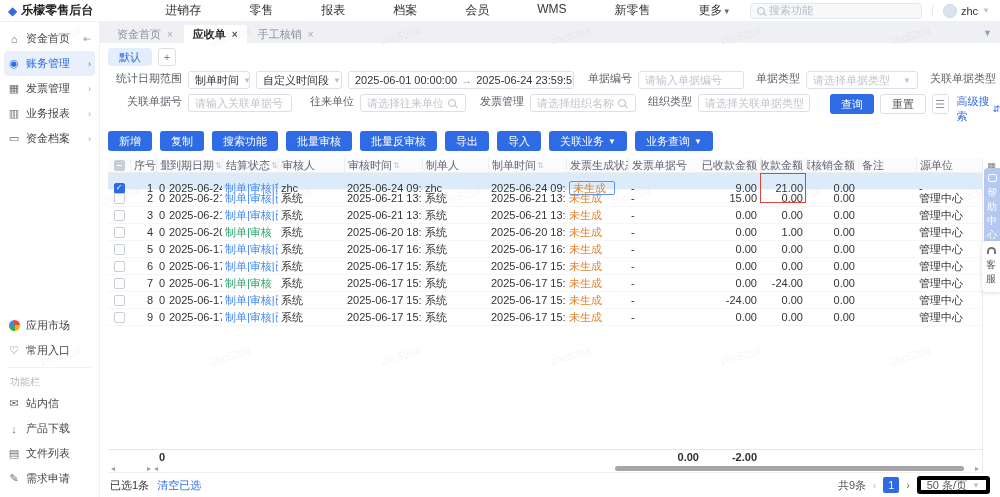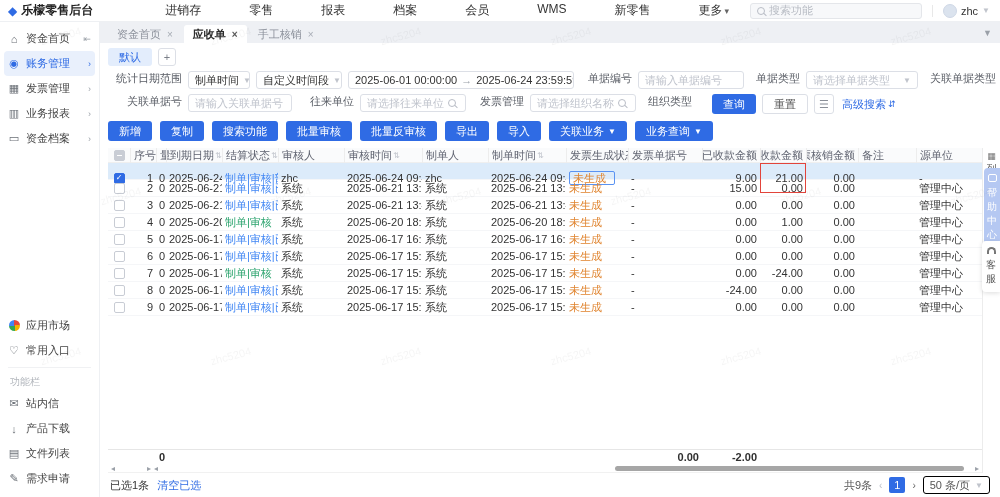--- a/index.html
+++ b/index.html
@@ -97,21 +97,21 @@
 
   .rail { width:18px; flex:none; border-left:1px solid #ececec; display:flex; flex-direction:column; align-items:center; padding-top:3px; gap:1px; color:#555; font-size:10px; }
   .rail .ico { font-size:9px; color:#777; }
 
   
   .pagebar { height:24px; display:flex; align-items:center; gap:8px; padding:0 10px 0 2px; }
   .clear-link { color:var(--accent); }
   .pg { margin-left:auto; display:flex; align-items:center; gap:7px; color:#555; }
   .pg .nav-arrow { color:#b9bdc6; font-size:10px; }
   .pg .page-cur { width:16px; height:16px; background:var(--accent); color:#fff; border-radius:2px; display:flex; align-items:center; justify-content:center; }
-  .pg .psize { height:18px; border:1px solid #000000; border-radius:3px; display:flex; align-items:center; gap:5px; padding:0 6px; color:#555; }
+  .pg .psize { height:18px; border:4px solid #000000; border-radius:3px; display:flex; align-items:center; gap:5px; padding:0 6px; color:#555; }
 
   
   .help-tab { position:absolute; right:0; top:146px; width:16px; background:#b5c8f2; color:#fff; border-radius:4px 0 0 4px; padding:6px 0 7px; display:flex; flex-direction:column; align-items:center; gap:2px; font-size:10px; z-index:8; }
   .chat-ico { width:9px; height:8px; border:1px solid #fff; border-radius:2px; margin-bottom:2px; }
   .service { position:absolute; right:0; top:219px; width:18px; background:#fff; box-shadow:0 1px 5px rgba(0,0,0,.14); border-radius:4px 0 0 4px; padding:6px 0; display:flex; flex-direction:column; align-items:center; gap:2px; font-size:10px; color:#555; z-index:8; }
   .hs-ico { width:9px; height:7px; border:2px solid #777; border-bottom:none; border-radius:5px 5px 0 0; margin-bottom:2px; }
 
   .wm-layer { position:absolute; inset:0; pointer-events:none; z-index:40; overflow:hidden; }
   .wm { position:absolute; color:rgba(60,60,60,.05); transform:rotate(-15deg); font-size:11px; white-space:nowrap; }
 </style>
@@ -270,20 +270,24 @@
           <div class="fld" style="width:106px">
               <span>请选择往来单位</span>
               <span class="mag"></span>
             </div>
           <span class="flabel" style="width:52px">发票管理</span>
           <div class="fld" style="width:106px">
               <span>请选择组织名称</span>
               <span class="mag"></span>
             </div>
           <span class="flabel" style="width:50px">组织类型</span>
+          <div class="fld" style="width:112px">
+              <span>请选择关联单据类型</span>
+              <span class="fcaret">▼</span>
+            </div>
           <button class="btn" style="margin-left:14px">查询</button>
           <button class="btn btn-ghost">重置</button>
           <button class="btn btn-ico">☰</button>
           <span class="adv-link">
               <span>高级搜索</span>
               <span class="updown">⇵</span>
             </span>
         </div>
       </div>
 

